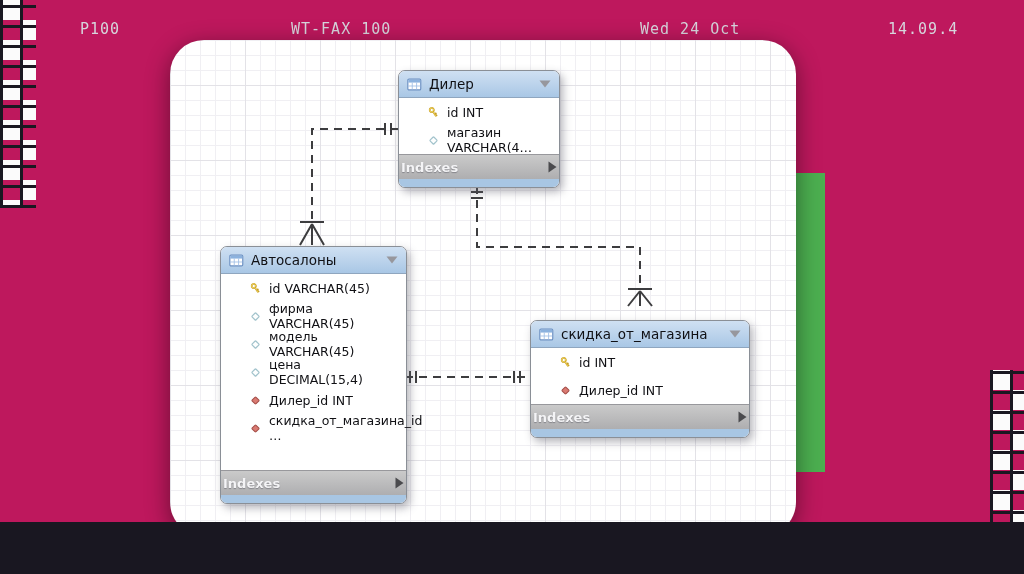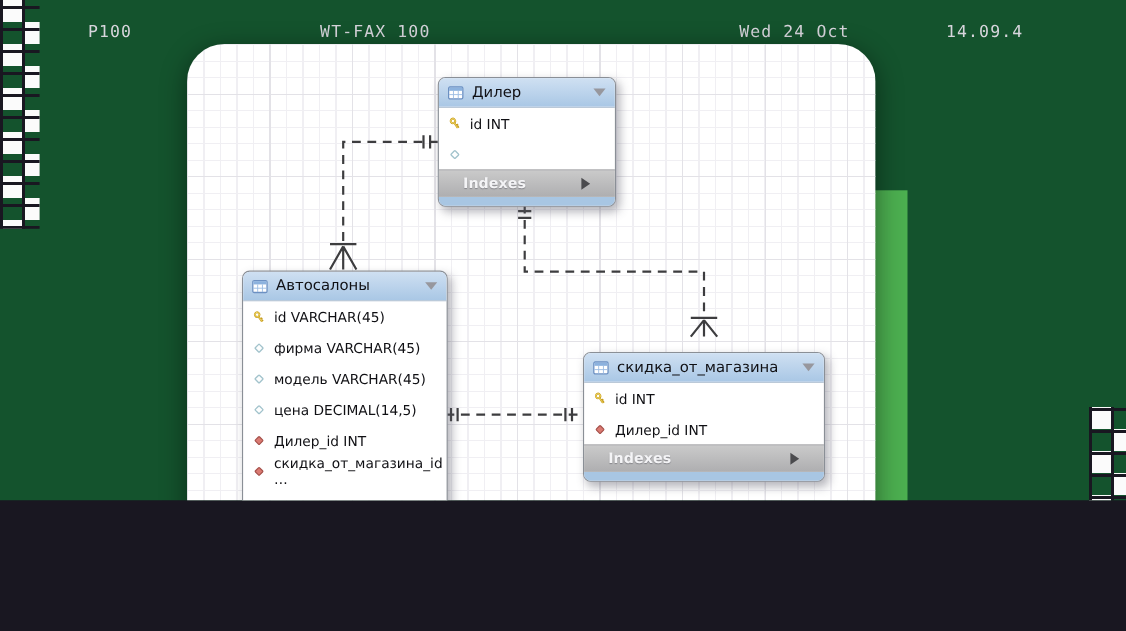--- a/index.html
+++ b/index.html
@@ -1,22 +1,22 @@
 <!DOCTYPE html>
 <html><head>
 <meta charset="utf-8">
 <style>
   html,body{margin:0;padding:0;background:#191721;}
-  .stage{position:relative;width:1024px;height:455px;background:#14532d;overflow:hidden;
+  .stage{position:relative;width:1024px;height:522px;background:#be185d;overflow:hidden;
          font-family:"DejaVu Sans","Liberation Sans",sans-serif;}
 
   
   .statusbar span{position:absolute;top:20px;color:#d7d5dc;font-family:"DejaVu Sans Mono","Liberation Mono",monospace;
                   font-size:15px;letter-spacing:1px;white-space:nowrap;}
-  .st-page{left:80px;} .st-title{left:291px;} .st-date{left:640px;margin-left:32px;} .st-time{left:860px;text-align:center;}
+  .st-page{left:80px;} .st-title{left:291px;} .st-date{left:640px;} .st-time{left:888px;text-align:center;}
 
   
   .checker{position:absolute;width:36px;
     background:
       repeating-linear-gradient(0deg,#191721 0 3px,transparent 3px 20px),
       repeating-linear-gradient(90deg,#191721 0 3px,transparent 3px 20px),
       repeating-conic-gradient(rgba(0,0,0,0) 0 25%,#fbfbfb 0 50%);
     background-size:auto,auto,40px 40px;}
   .checker-left{left:0;top:0;height:208px;}
   .checker-right{left:990px;top:370px;height:204px;}
@@ -44,23 +44,23 @@
     background:linear-gradient(rgba(25,23,33,.25),rgba(25,23,33,.78));}
   .refl-strip{position:absolute;left:50px;bottom:-2px;width:185px;height:9px;background:#53677f;}
 
   
   .db-table{position:absolute;background:#fff;border:1px solid #8a8f96;border-radius:7px;
     box-shadow:3px 4px 9px rgba(90,90,105,.45);font-size:12.5px;color:#101014;}
   .tbl-header{height:26px;display:flex;align-items:center;gap:7px;padding:0 8px;
     background:linear-gradient(#cfe0f2,#a9c7e5);border-bottom:1px solid #8fa6bf;
     border-radius:6px 6px 0 0;font-weight:normal;font-size:13.5px;}
   .tbl-header .spacer{flex:1;}
-  .tbl-row{height:28px;display:flex;align-items:center;gap:7px;padding:0 8px;background:transparent;}
+  .tbl-row{height:28px;display:flex;align-items:center;gap:7px;padding:0 8px;background:transparent;margin-left:20px;}
   .tbl-spacer{height:28px;}
-  .tbl-footer{height:24px;display:flex;align-items:center;padding:0 22px;
+  .tbl-footer{height:24px;display:flex;align-items:center;padding:0 2px;
     background:linear-gradient(#cacaca,#aeaeb0);border-top:1px solid #98989c;
     color:#f4f4f6;font-weight:bold;font-size:13px;text-shadow:0 1px 1px #85858a;}
   .tbl-footer .spacer{flex:1;}
   .tbl-strip{height:8px;background:#a8c6e3;border-radius:0 0 6px 6px;}
   .ic{width:15px;height:15px;flex:0 0 auto;}
   .ic-sm{width:13px;height:13px;flex:0 0 auto;}
   .hdr-arrow{width:12px;height:8px;flex:0 0 auto;}
   .ftr-arrow{width:9px;height:12px;flex:0 0 auto;}
 
   .t-dealer{left:228px;top:30px;width:160px;}
@@ -164,20 +164,21 @@
       <div class="tbl-row">
         <svg class="ic-sm">
             <use href="#ic-key"></use>
           </svg>
         <span>id INT</span>
       </div>
       <div class="tbl-row">
         <svg class="ic-sm">
             <use href="#ic-diamond"></use>
           </svg>
+        <span>магазин VARCHAR(4…</span>
       </div>
       <div class="tbl-footer">
         <span>Indexes</span>
         <span class="spacer"></span>
         <svg class="ftr-arrow">
             <use href="#ic-arrow-right"></use>
           </svg>
       </div>
       <div class="tbl-strip"></div>
     </div>
@@ -208,21 +209,21 @@
       <div class="tbl-row">
         <svg class="ic-sm">
             <use href="#ic-diamond"></use>
           </svg>
         <span>модель VARCHAR(45)</span>
       </div>
       <div class="tbl-row">
         <svg class="ic-sm">
             <use href="#ic-diamond"></use>
           </svg>
-        <span>цена DECIMAL(14,5)</span>
+        <span>цена DECIMAL(15,4)</span>
       </div>
       <div class="tbl-row">
         <svg class="ic-sm">
             <use href="#ic-diamond-red"></use>
           </svg>
         <span>Дилер_id INT</span>
       </div>
       <div class="tbl-row">
         <svg class="ic-sm">
             <use href="#ic-diamond-red"></use>

